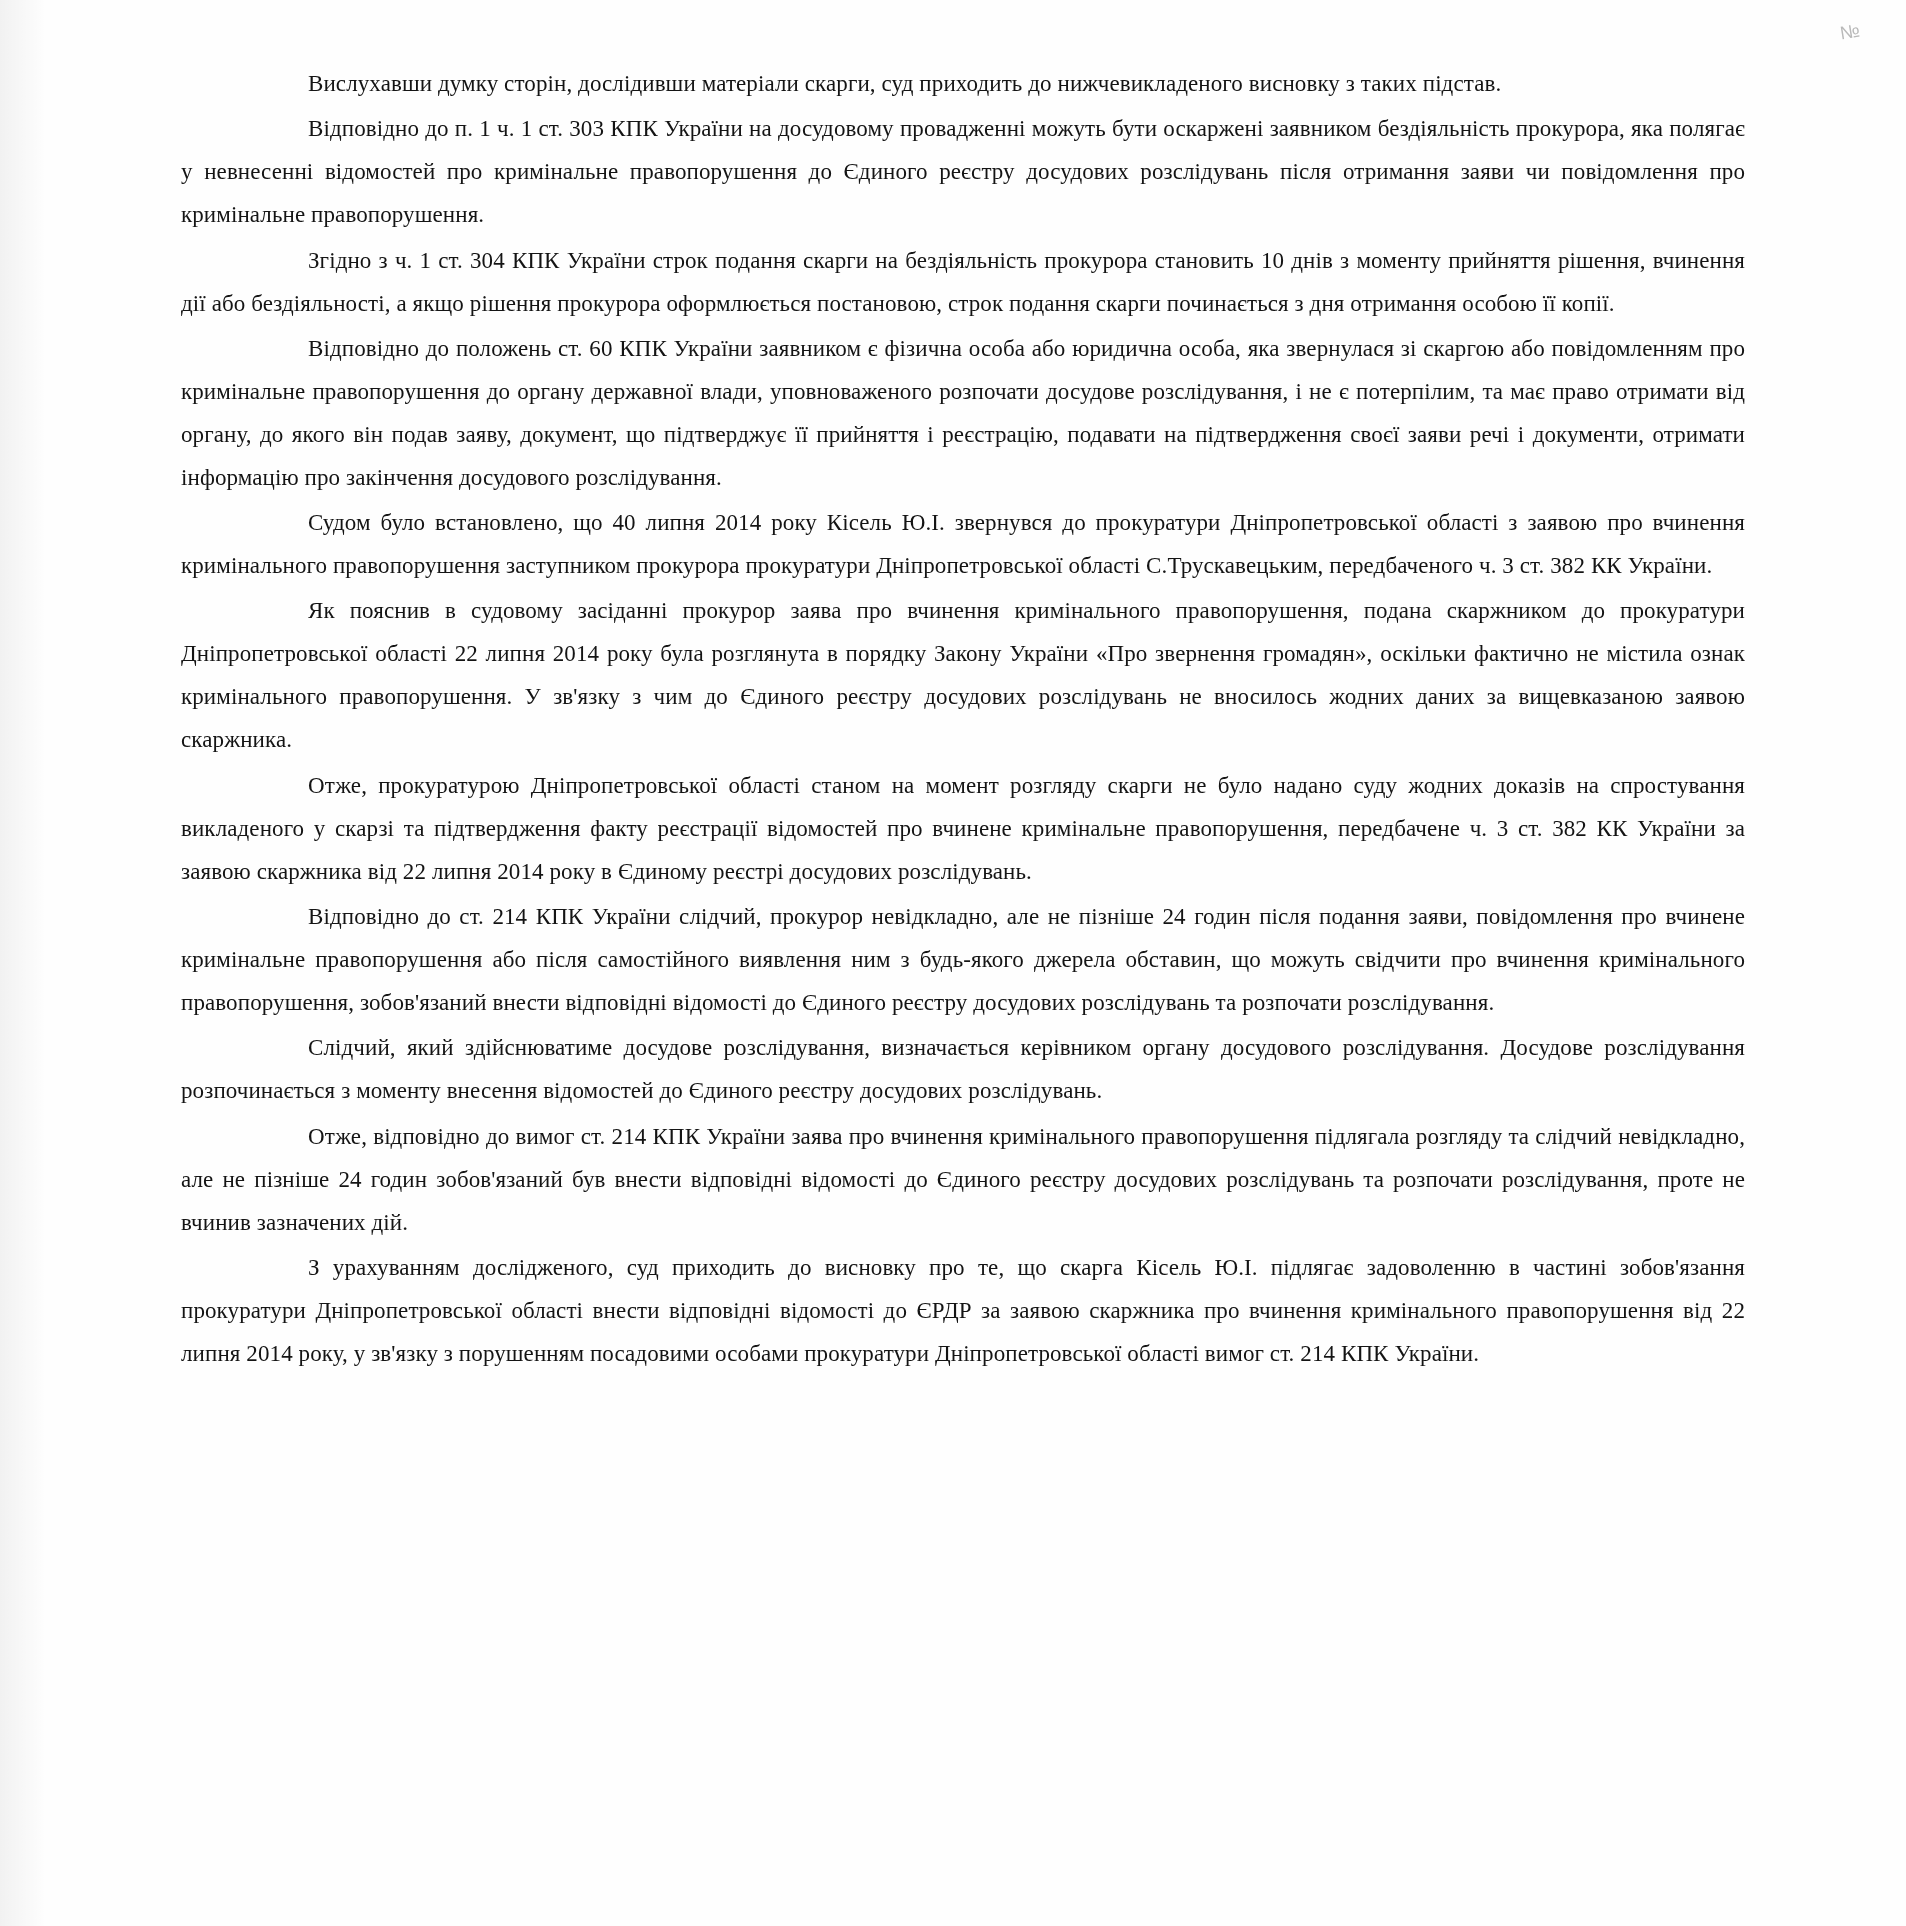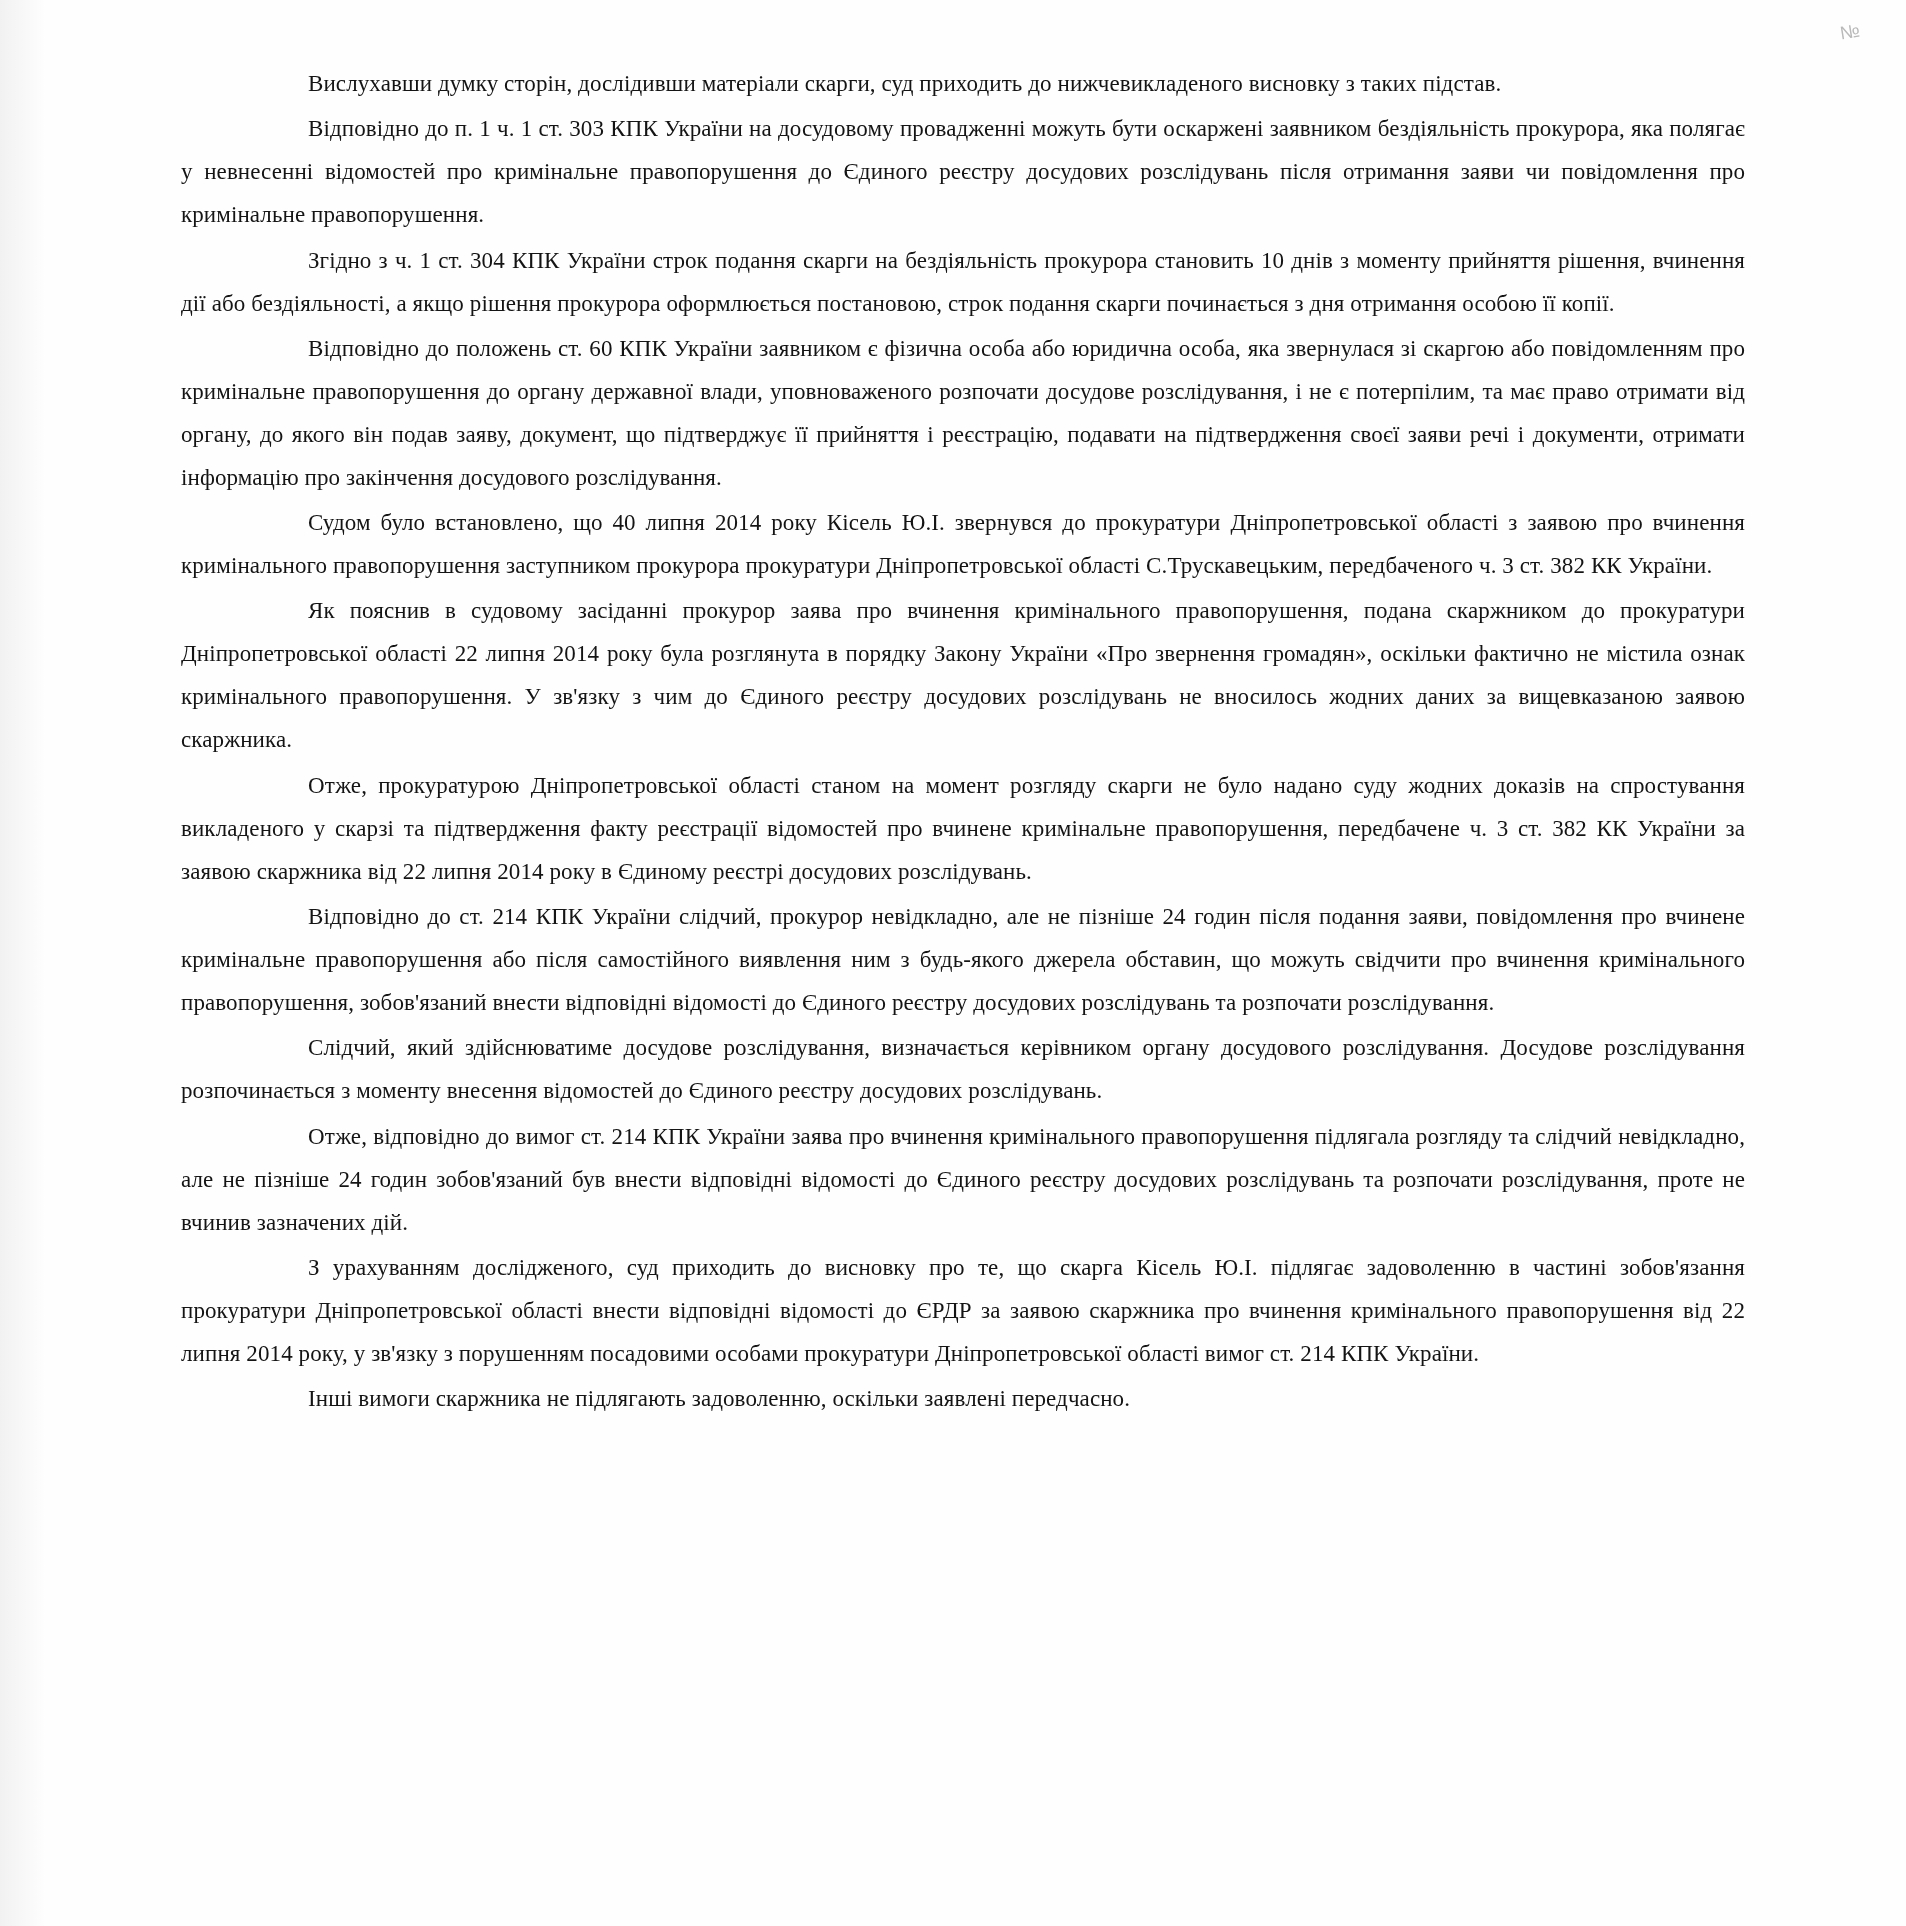--- a/index.html
+++ b/index.html
@@ -66,18 +66,17 @@
     <p class="para">Відповідно до п. 1 ч. 1 ст. 303 КПК України на досудовому провадженні можуть бути оскаржені заявником бездіяльність прокурора, яка полягає у невнесенні відомостей про кримінальне правопорушення до Єдиного реєстру досудових розслідувань після отримання заяви чи повідомлення про кримінальне правопорушення.</p>
     <p class="para">Згідно з ч. 1 ст. 304 КПК України строк подання скарги на бездіяльність прокурора становить 10 днів з моменту прийняття рішення, вчинення дії або бездіяльності, а якщо рішення прокурора оформлюється постановою, строк подання скарги починається з дня отримання особою її копії.</p>
     <p class="para">Відповідно до положень ст. 60 КПК України заявником є фізична особа або юридична особа, яка звернулася зі скаргою або повідомленням про кримінальне правопорушення до органу державної влади, уповноваженого розпочати досудове розслідування, і не є потерпілим, та має право отримати від органу, до якого він подав заяву, документ, що підтверджує її прийняття і реєстрацію, подавати на підтвердження своєї заяви речі і документи, отримати інформацію про закінчення досудового розслідування.</p>
     <p class="para">Судом було встановлено, що 40 липня 2014 року Кісель Ю.І. звернувся до прокуратури Дніпропетровської області з заявою про вчинення кримінального правопорушення заступником прокурора прокуратури Дніпропетровської області С.Трускавецьким,  передбаченого ч. 3 ст. 382 КК України.</p>
     <p class="para">Як пояснив в судовому засіданні прокурор заява про вчинення кримінального правопорушення, подана скаржником до прокуратури Дніпропетровської області 22 липня 2014 року була розглянута в порядку Закону України «Про звернення громадян», оскільки фактично не містила ознак кримінального правопорушення. У зв'язку з чим до Єдиного реєстру досудових розслідувань не вносилось жодних даних за вищевказаною заявою скаржника.</p>
     <p class="para">Отже, прокуратурою Дніпропетровської області станом на момент розгляду скарги не було надано суду жодних доказів на спростування викладеного у скарзі та підтвердження факту реєстрації відомостей про вчинене кримінальне правопорушення, передбачене ч. 3 ст. 382 КК України за заявою скаржника від 22 липня 2014 року в Єдиному реєстрі досудових розслідувань.</p>
     <p class="para">Відповідно до ст. 214 КПК України слідчий, прокурор невідкладно, але не пізніше 24 годин після подання заяви, повідомлення про вчинене кримінальне правопорушення або після самостійного виявлення ним з будь-якого джерела обставин, що можуть свідчити про вчинення кримінального правопорушення, зобов'язаний внести відповідні відомості до Єдиного реєстру досудових розслідувань та розпочати розслідування.</p>
     <p class="para">Слідчий, який здійснюватиме досудове розслідування, визначається керівником органу досудового розслідування. Досудове розслідування розпочинається з моменту внесення відомостей до Єдиного реєстру досудових розслідувань.</p>
     <p class="para">Отже, відповідно до вимог ст. 214 КПК України заява про вчинення кримінального правопорушення підлягала розгляду та слідчий невідкладно, але не пізніше 24 годин зобов'язаний був внести відповідні відомості до Єдиного реєстру досудових розслідувань та розпочати розслідування, проте не вчинив зазначених дій.</p>
     <p class="para">З урахуванням дослідженого, суд приходить до висновку про те, що скарга Кісель Ю.І. підлягає задоволенню в частині зобов'язання прокуратури Дніпропетровської області внести відповідні відомості до ЄРДР за заявою скаржника про вчинення кримінального правопорушення від 22 липня 2014 року, у зв'язку з порушенням посадовими особами прокуратури Дніпропетровської області вимог ст. 214 КПК України.</p>
-    <p class="para">Інші вимоги скаржника не підлягають задоволенню, оскільки заявлені передчасно.</p>
 
   </div>
 
 </div>
 
 
 </body></html>

